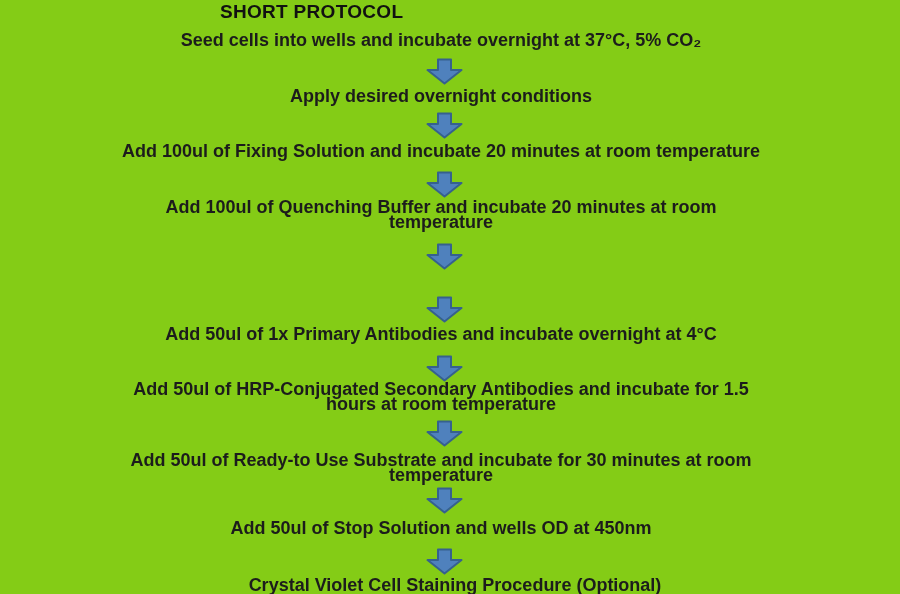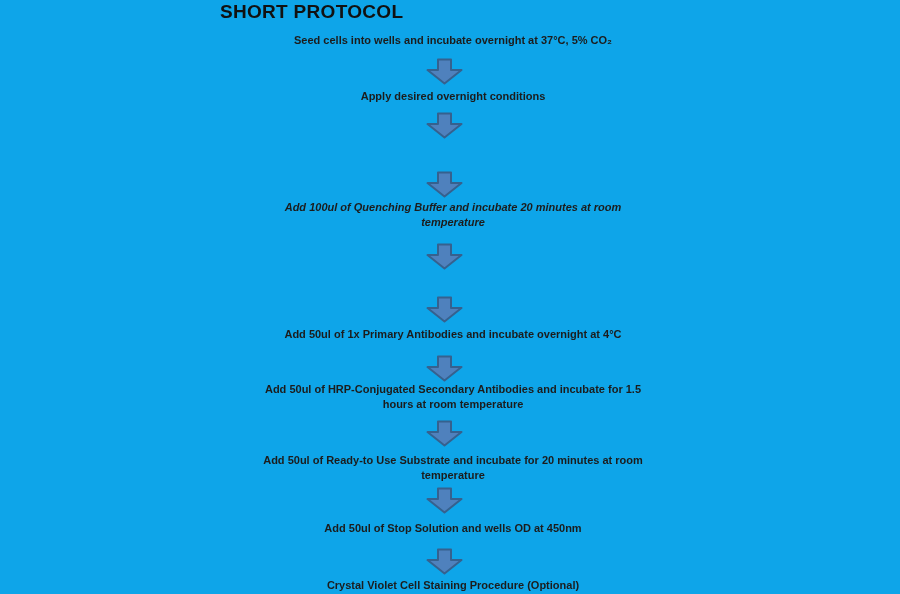--- a/index.html
+++ b/index.html
@@ -4,41 +4,41 @@
 <style>
   html, body {
     margin: 0;
     padding: 0;
     background: #ffffff;
   }
   .canvas {
     position: relative;
     width: 900px;
     height: 594px;
-    background: #0ea5e9;
+    background: #84cc16;
     overflow: hidden;
     font-family: "Liberation Sans", "DejaVu Sans", sans-serif;
     color: #1c1c1c;
   }
   .title {
     position: absolute;
     left: 220px;
     top: 1px;
     font-size: 19px;
     font-weight: 700;
     letter-spacing: 0.3px;
     color: #111111;
     white-space: nowrap;
   }
   .step {
     position: absolute;
-    left: 12px;
+    left: 0;
     width: 882px;
     text-align: center;
-    font-size: 11px;
+    font-size: 18px;
     font-weight: 700;
     line-height: 14.5px;
     white-space: pre-line;
     color: #1c1c1c;
   }
   .arrow {
     position: absolute;
     left: 426px;
     width: 37px;
     height: 27px;
@@ -46,33 +46,33 @@
   .arrow svg { display: block; width: 37px; height: 27px; }
   .arrow polygon { stroke: #36618e; stroke-width: 2; stroke-linejoin: round; }
 
   
   .s1  { top: 33px;  }
   .a1  { top: 58px;  }
   .s2  { top: 89px;  }
   .a2  { top: 112px; }
   .s3  { top: 144px; }
   .a3  { top: 171px; }
-  .s4  { top: 200px; font-style: italic; }
+  .s4  { top: 200px; }
   .a4  { top: 243px; }
   .s5  { top: 272px; }
   .a5  { top: 296px; }
   .s6  { top: 327px; text-align: center; }
   .a6  { top: 355px; }
   .s7  { top: 382px; }
   .a7  { top: 420px; }
   .s8  { top: 453px; }
   .a8  { top: 487px; }
   .s9  { top: 521px; }
   .a9  { top: 548px; }
-  .s10 { top: 578px; }
+  .s10 { top: 578px; padding-left: 14px; }
 </style>
 </head>
 <body>
 
 <div class="canvas">
 
   <div class="title">SHORT PROTOCOL</div>
 
   <div class="step s1">Seed cells into wells and incubate overnight at 37°C, 5% CO₂</div>
 
@@ -83,20 +83,21 @@
   </div>
 
   <div class="step s2">Apply desired overnight conditions</div>
 
   <div class="arrow a2">
     <svg viewBox="0 0 37 27">
         <polygon points="12,1.5 25,1.5 25,12 35.5,12 18.5,25.5 1.5,12 12,12" fill="#4f81bd"></polygon>
       </svg>
   </div>
 
+  <div class="step s3">Add 100ul of Fixing Solution and incubate 20 minutes at room temperature</div>
 
   <div class="arrow a3">
     <svg viewBox="0 0 37 27">
         <polygon points="12,1.5 25,1.5 25,12 35.5,12 18.5,25.5 1.5,12 12,12" fill="#4f81bd"></polygon>
       </svg>
   </div>
 
   <div class="step s4">Add 100ul of Quenching Buffer and incubate 20 minutes at room
 temperature</div>
 
@@ -123,21 +124,21 @@
 
   <div class="step s7">Add 50ul of HRP-Conjugated Secondary Antibodies and incubate for 1.5
 hours at room temperature</div>
 
   <div class="arrow a7">
     <svg viewBox="0 0 37 27">
         <polygon points="12,1.5 25,1.5 25,12 35.5,12 18.5,25.5 1.5,12 12,12" fill="#4f81bd"></polygon>
       </svg>
   </div>
 
-  <div class="step s8">Add 50ul of Ready-to Use Substrate and incubate for 20 minutes at room
+  <div class="step s8">Add 50ul of Ready-to Use Substrate and incubate for 30 minutes at room
 temperature</div>
 
   <div class="arrow a8">
     <svg viewBox="0 0 37 27">
         <polygon points="12,1.5 25,1.5 25,12 35.5,12 18.5,25.5 1.5,12 12,12" fill="#4f81bd"></polygon>
       </svg>
   </div>
 
   <div class="step s9">Add 50ul of Stop Solution and wells OD at 450nm</div>
 

